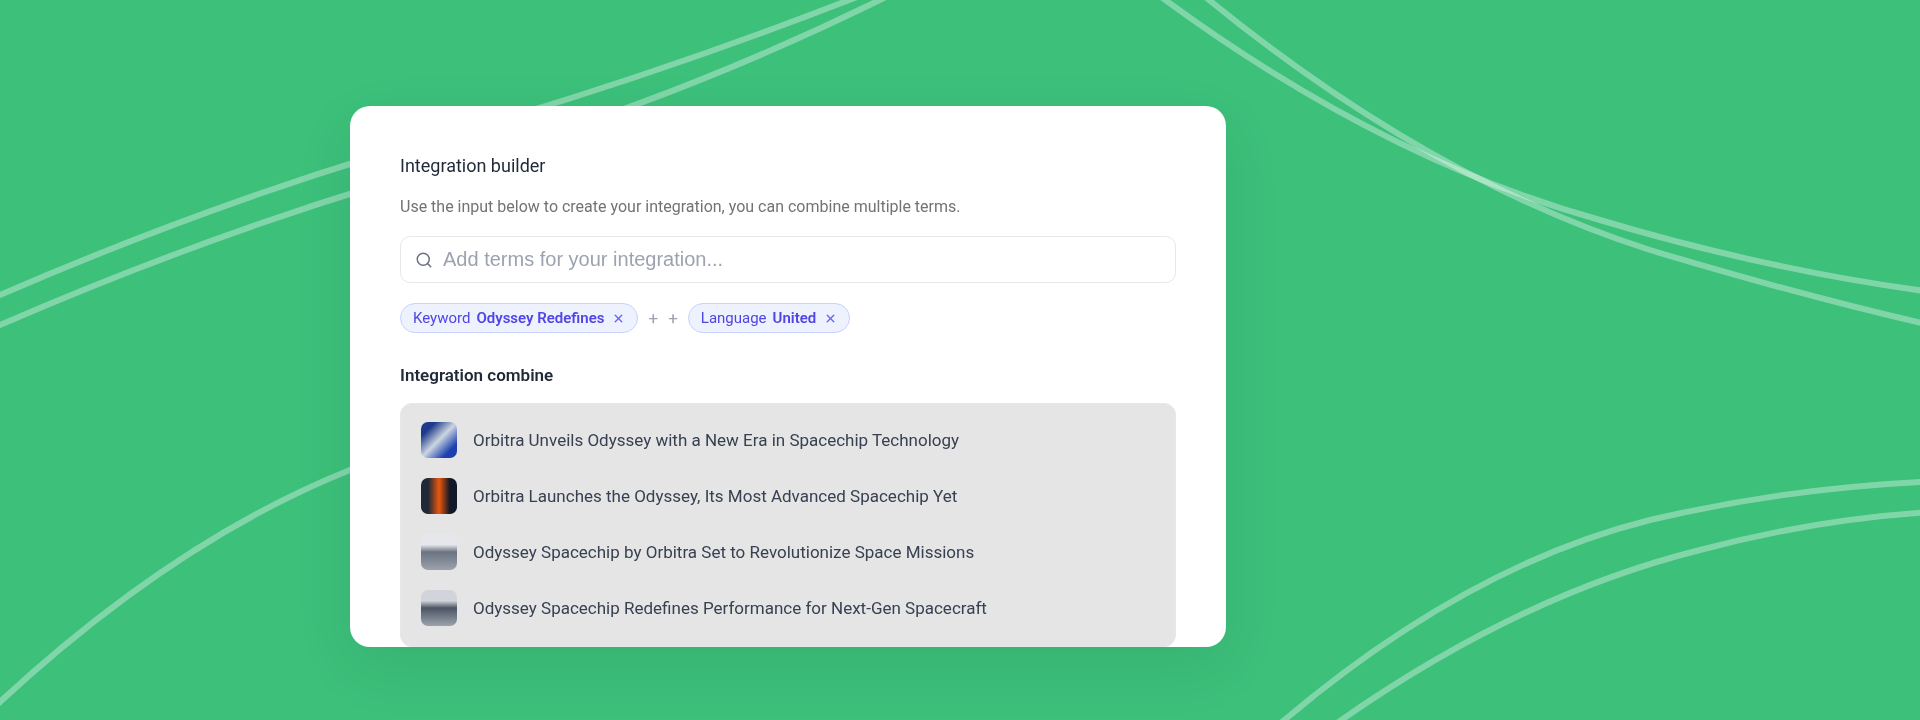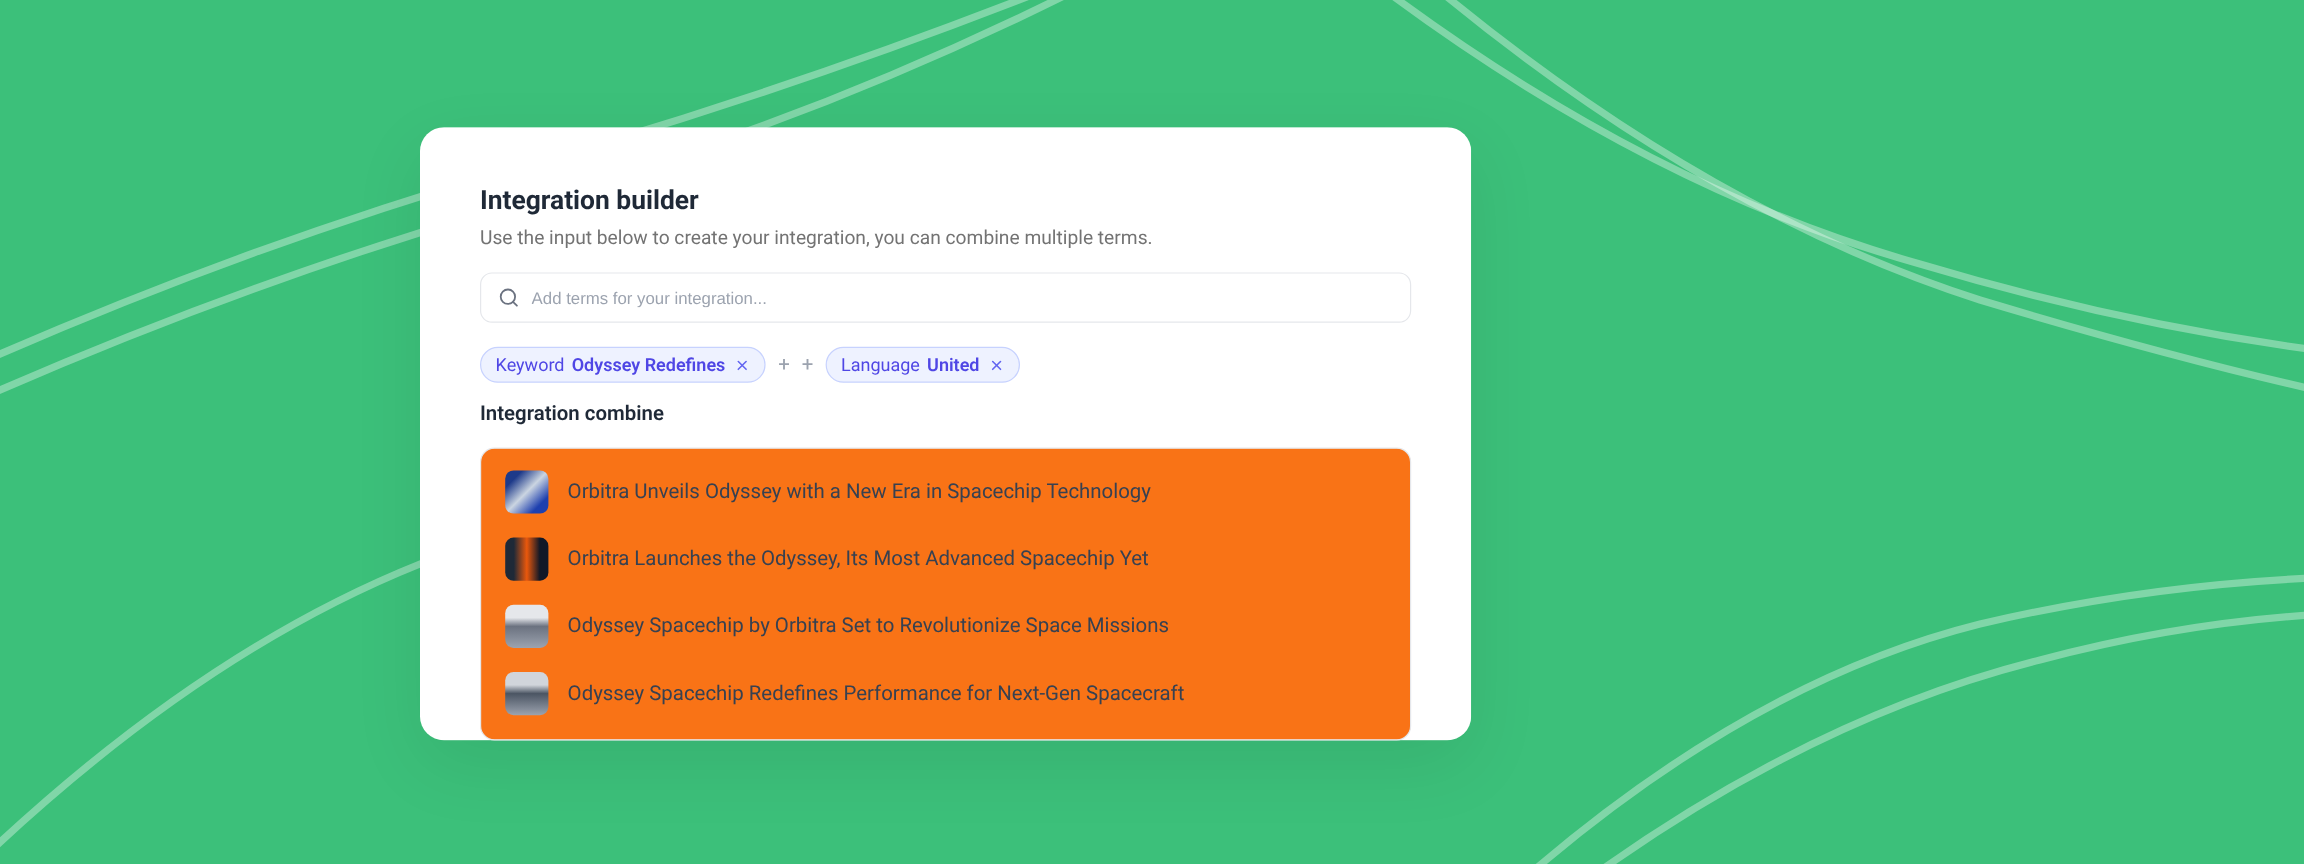--- a/index.html
+++ b/index.html
@@ -29,24 +29,24 @@
       top: 106px;
       width: 876px;
       background: #fff;
       border-radius: 20px;
       box-shadow: 0 20px 60px rgba(0,0,0,0.08);
       padding: 46px 50px 0 50px;
       border-top: 3px solid rgba(255,255,255,0.6);
     }
 
     .card-title {
-      font-size: 22px;
-      font-weight: 700;
+      font-size: 18px;
+      font-weight: 400;
       color: #1f2937;
-      margin-bottom: 8px;
+      margin-bottom: 21px;
     }
 
     .card-subtitle {
       font-size: 16px;
       color: #737373;
       margin-bottom: 20px;
     }
 
     .search-box {
       display: flex;
@@ -61,35 +61,35 @@
       color: #6b7280;
       flex-shrink: 0;
       margin-right: 10px;
       display: flex;
       align-items: center;
     }
 
     .search-input {
       border: none;
       outline: none;
-      font-size: 14px;
+      font-size: 20px;
       color: #374151;
       width: 100%;
       background: transparent;
     }
 
     .search-input::placeholder {
       color: #9ca3af;
     }
 
     .tags-row {
       display: flex;
       align-items: center;
       gap: 10px;
-      margin-bottom: 16px;
+      margin-bottom: 32px;
       flex-wrap: wrap;
     }
 
     .tag {
       display: inline-flex;
       align-items: center;
       background: #eef2ff;
       border: 1px solid #c7d2fe;
       border-radius: 999px;
       padding: 5px 12px;
@@ -124,21 +124,21 @@
       font-size: 17px;
       font-weight: 600;
       color: #1f2937;
       margin-bottom: 18px;
     }
 
     .preview-box {
       border: 1px solid #e5e7eb;
       border-radius: 12px;
       padding: 18px 20px 0 20px;
-      background: #f97316;
+      background: #e5e5e5;
     }
 
     .preview-item {
       display: flex;
       align-items: center;
       gap: 16px;
       margin-bottom: 20px;
     }
 
     .preview-thumb {

